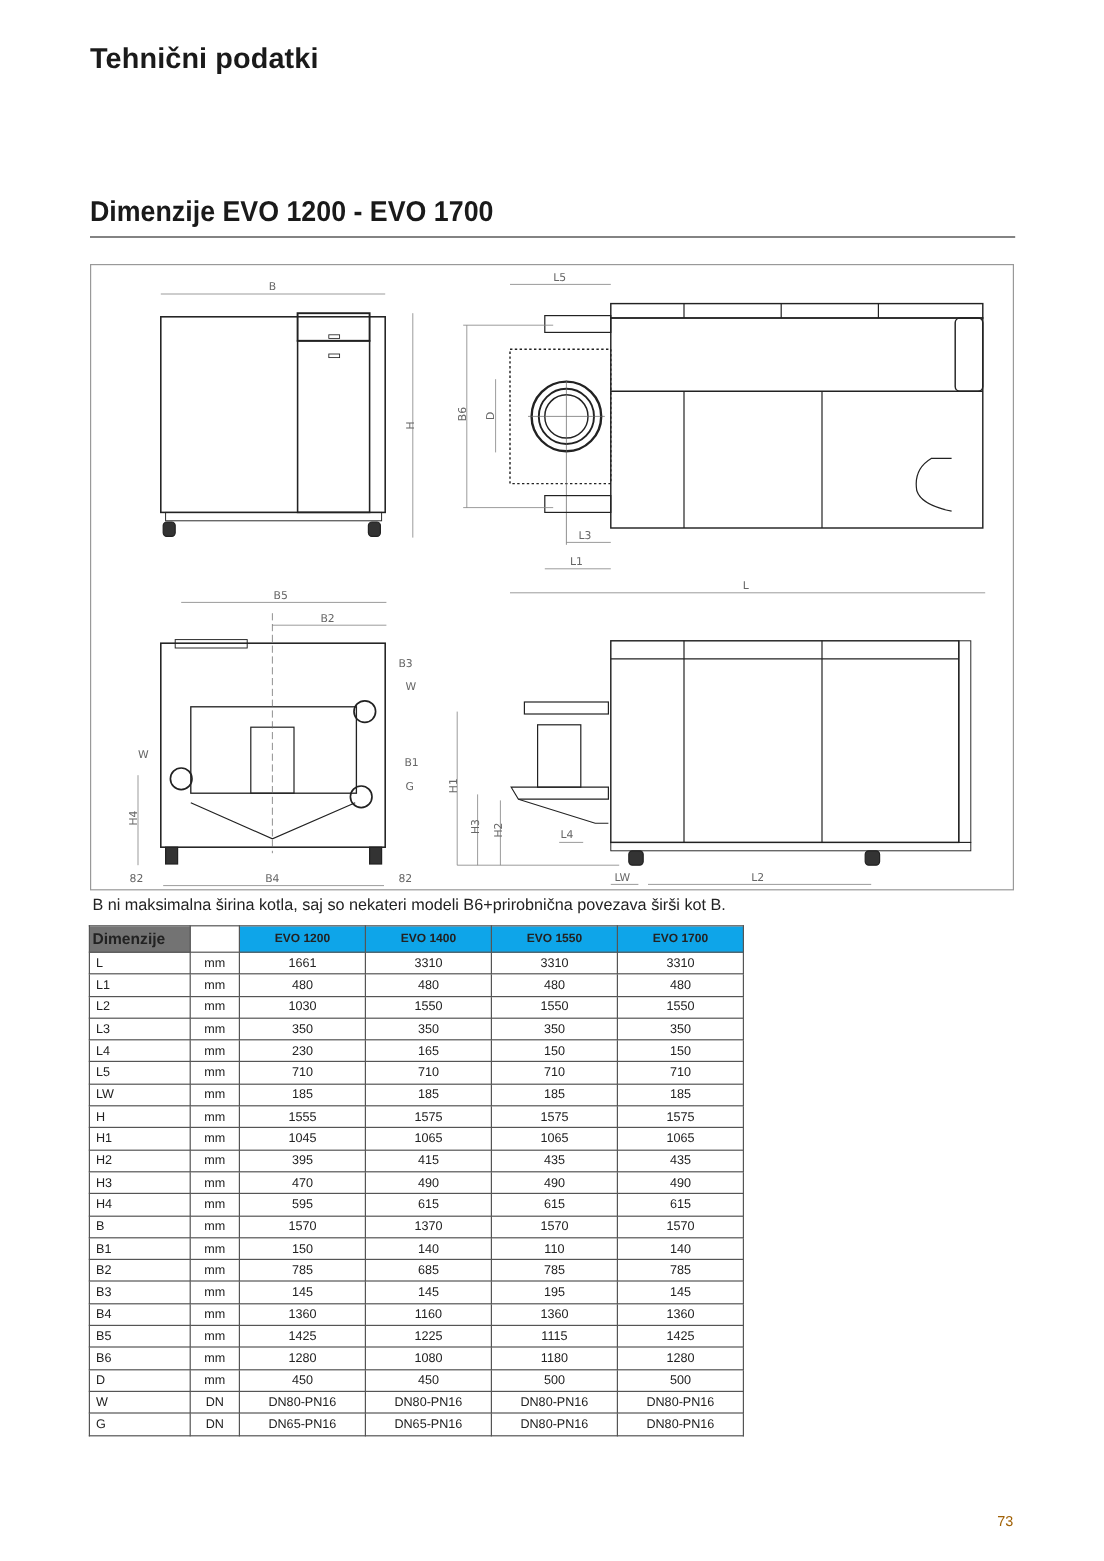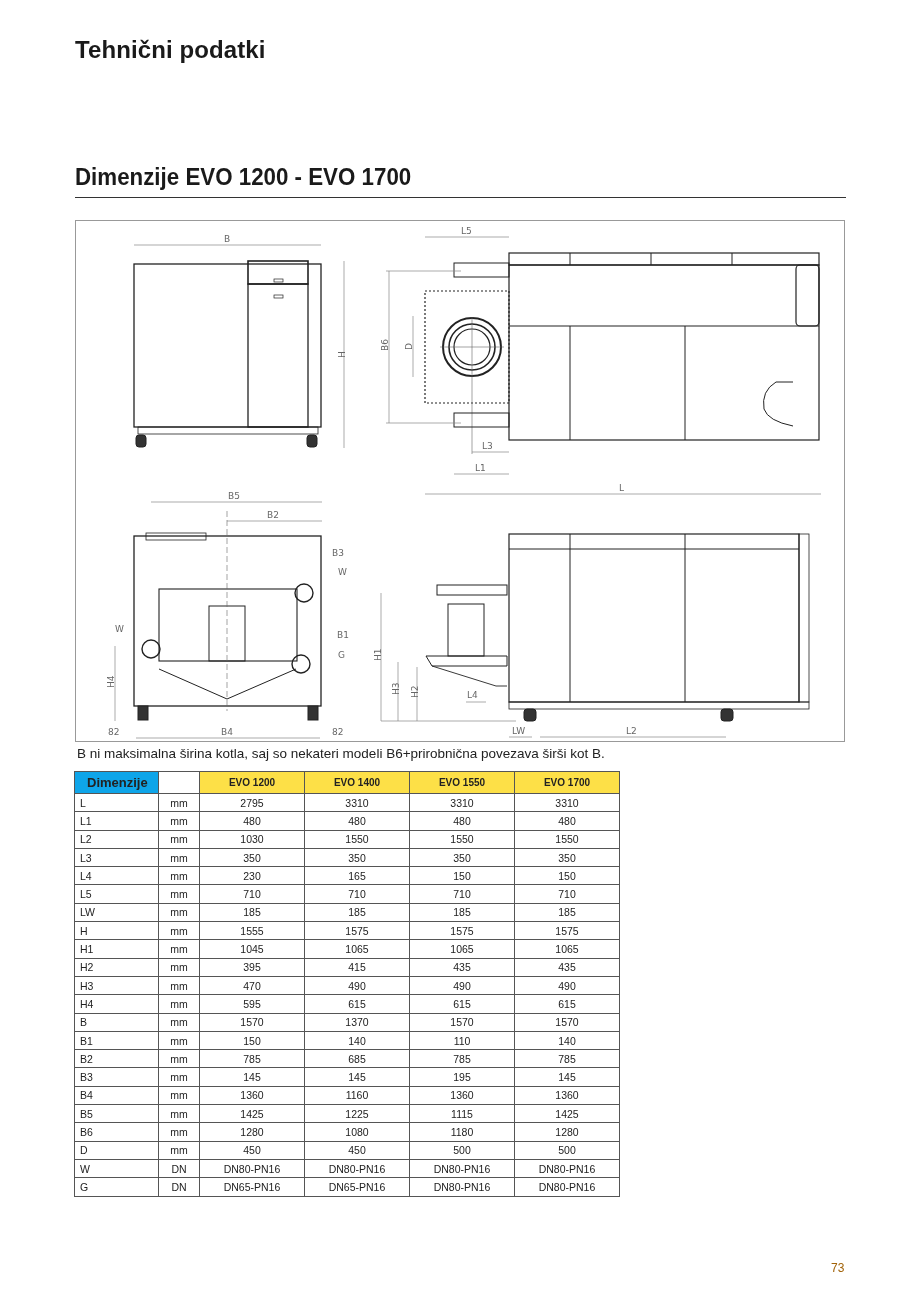--- a/index.html
+++ b/index.html
@@ -5,22 +5,22 @@
   html, body { margin:0; padding:0; background:#ffffff; }
   body { width:920px; height:1301px; position:relative; overflow:hidden; font-family:"Liberation Sans", sans-serif; color:#1a1a1a; }
   .page-title { position:absolute; left:75px; top:36px; font-size:24px; font-weight:bold; margin:0; letter-spacing:0.1px; }
   .section-title { position:absolute; left:75px; top:163px; font-size:24px; font-weight:bold; margin:0; transform:scaleX(0.93); transform-origin:left; }
   .section-rule { position:absolute; left:75px; top:197px; width:771px; height:1px; background:#333; }
   .drawing-frame { position:absolute; left:75px; top:220px; width:770px; height:522px; border:1px solid #999; box-sizing:border-box; background:#fff; }
   .drawing-frame svg { position:absolute; left:0; top:0; }
   .note { position:absolute; left:77px; top:746px; font-size:13.5px; color:#222;text-align:right; }
   table.dims { position:absolute; left:74px; top:771px; border-collapse:collapse; font-size:10.5px; }
   table.dims td, table.dims th { border:1px solid #555; height:17.3px; padding:0; text-align:center; color:#222; font-weight:normal; }
-  table.dims th { background:#fde047; font-weight:bold; font-size:10px; height:21px; }
-  table.dims th.dim-head { background:#0ea5e9; text-align:left; padding-left:12px; font-size:13px; }
+  table.dims th { background:#0ea5e9; font-weight:bold; font-size:10px; height:21px; }
+  table.dims th.dim-head { background:#737373; text-align:left; padding-left:2px; font-size:13px; }
   table.dims th.unit-head { background:#fff; }
   table.dims td.lbl { text-align:left; padding-left:5px; width:78px; }
   table.dims td.unit { width:40px; }
   table.dims td.val { width:104px; }
   .page-number { position:absolute; left:831px; top:1261px; font-size:12px; color:#a16207; }
   .dl { font-family:"DejaVu Sans", sans-serif; font-size:9px; fill:#666; }
 </style>
 </head>
 <body>
 
@@ -150,21 +150,21 @@
       <th>EVO 1200</th>
       <th>EVO 1400</th>
       <th>EVO 1550</th>
       <th>EVO 1700</th>
     </tr>
   </thead>
   <tbody id="rows">
       <tr>
         <td class="lbl">L</td>
         <td class="unit">mm</td>
-        <td class="val">2795</td>
+        <td class="val">1661</td>
         <td class="val">3310</td>
         <td class="val">3310</td>
         <td class="val">3310</td>
       </tr>
       <tr>
         <td class="lbl">L1</td>
         <td class="unit">mm</td>
         <td class="val">480</td>
         <td class="val">480</td>
         <td class="val">480</td>

